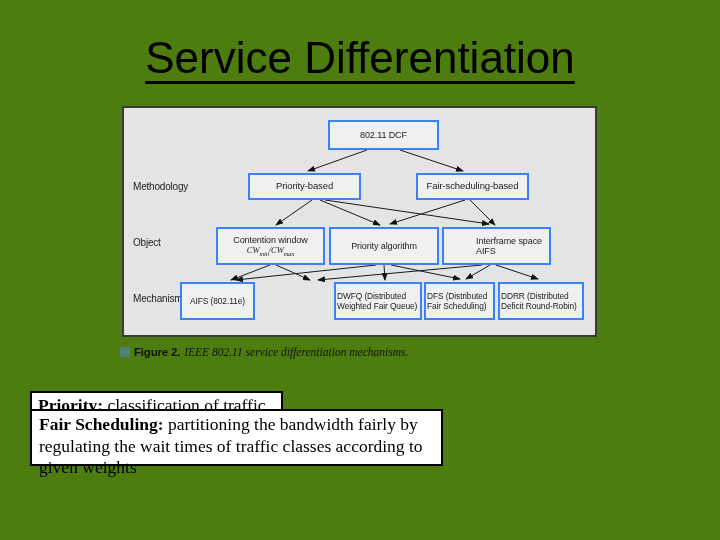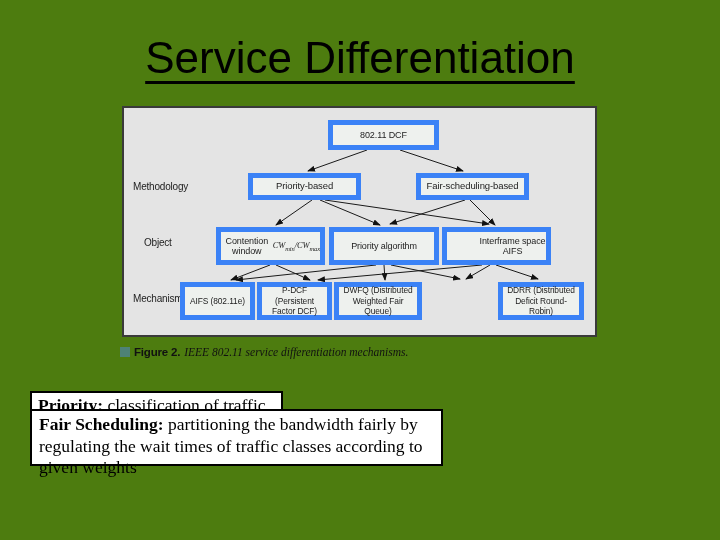--- a/index.html
+++ b/index.html
@@ -6,24 +6,24 @@
   .slide{position:relative;width:720px;height:540px;background:#4d7c0f;overflow:hidden;
          font-family:"Liberation Sans",sans-serif;}
   .title{position:absolute;top:33px;left:0;width:720px;text-align:center;margin:0;
          font-size:44px;font-weight:400;color:#000;
          text-decoration:underline;text-decoration-thickness:3px;text-underline-offset:8px;}
   
   .figure{position:absolute;left:122px;top:106px;width:475px;height:231px;
           background:var(--figure-bg);border:2px solid #3a3a3a;box-sizing:border-box;}
   .arrows{position:absolute;left:0;top:0;width:471px;height:227px;}
   .node{position:absolute;display:flex;align-items:center;justify-content:center;
-        text-align:center;background:var(--node-fill);border:5px solid #3b82f6;
+        text-align:left;background:var(--node-fill);border:2px solid #3b82f6;
         box-sizing:border-box;color:#1c1c1c;font-size:9px;letter-spacing:-0.1px;line-height:1.15;}
   .node.mech{font-size:8.4px;line-height:1.25;padding:0 1px;}
-  .node.obj{flex-direction:row;}
+  .node.obj{flex-direction:column;}
   .rowlabel{position:absolute;font-size:10px;color:#222;letter-spacing:-0.2px;}
   .formula{font-family:"Liberation Serif",serif;font-style:italic;font-size:8.5px;margin-top:1px;}
   .formula sub{font-size:6.5px;}
   
   .caption{position:absolute;left:120px;top:344px;display:flex;align-items:flex-start;}
   .sq{width:10px;height:10px;background:var(--accent-teal);margin:3px 4px 0 0;flex:none;}
   .capb{font-size:11.5px;font-weight:700;color:#111;line-height:16px;letter-spacing:-0.2px;}
   .capi{font-family:"Liberation Serif",serif;font-style:italic;font-size:11.5px;color:#111;
         line-height:16px;margin-left:4px;}
   
@@ -66,32 +66,32 @@
         <line x1="358" y1="157" x2="194" y2="172" marker-end="url(#ah)"></line>
       </g>
     </svg>
 
     <div class="node" style="left:204px;top:12px;width:111px;height:30px;">802.11 DCF</div>
 
     <div class="rowlabel" style="left:9px;top:73px;">Methodology</div>
     <div class="node" style="left:124px;top:65px;width:113px;height:27px;font-size:9.5px;">Priority-based</div>
     <div class="node" style="left:292px;top:65px;width:113px;height:27px;font-size:9.5px;">Fair-scheduling-based</div>
 
-    <div class="rowlabel" style="left:20px;top:129px;">Object</div>
+    <div class="rowlabel" style="left:9px;top:129px;">Object</div>
     <div class="node obj" style="left:92px;top:119px;width:109px;height:38px;">
       <div>Contention window</div>
       <div class="formula"><span>CW</span><sub>min</sub><span>/</span><span>CW</span><sub>max</sub></div>
     </div>
     <div class="node" style="left:205px;top:119px;width:110px;height:38px;">Priority algorithm</div>
     <div class="node" style="left:318px;top:119px;width:109px;height:38px;padding-left:32px;">Interframe space AIFS</div>
 
     <div class="rowlabel" style="left:9px;top:185px;">Mechanism</div>
     <div class="node mech" style="left:56px;top:174px;width:75px;height:38px;">AIFS (802.11e)</div>
-    <div class="node mech" style="left:133px;top:174px;width:75px;height:38px;">P-DCF (Persistent Factor DCF)</div>
     <div class="node mech" style="left:210px;top:174px;width:88px;height:38px;">DWFQ (Distributed Weighted Fair Queue)</div>
+    <div class="node mech" style="left:300px;top:174px;width:71px;height:38px;">DFS (Distributed Fair Scheduling)</div>
     <div class="node mech" style="left:374px;top:174px;width:86px;height:38px;">DDRR (Distributed Deficit Round-Robin)</div>
   </div>
 
   <div class="caption">
     <span class="sq"></span>
     <span class="capb">Figure 2.</span>
     <span class="capi">IEEE 802.11 service differentiation mechanisms.</span>
   </div>
 
   <div class="note note1"><b>Priority:</b><span> classification of traffic</span></div>

